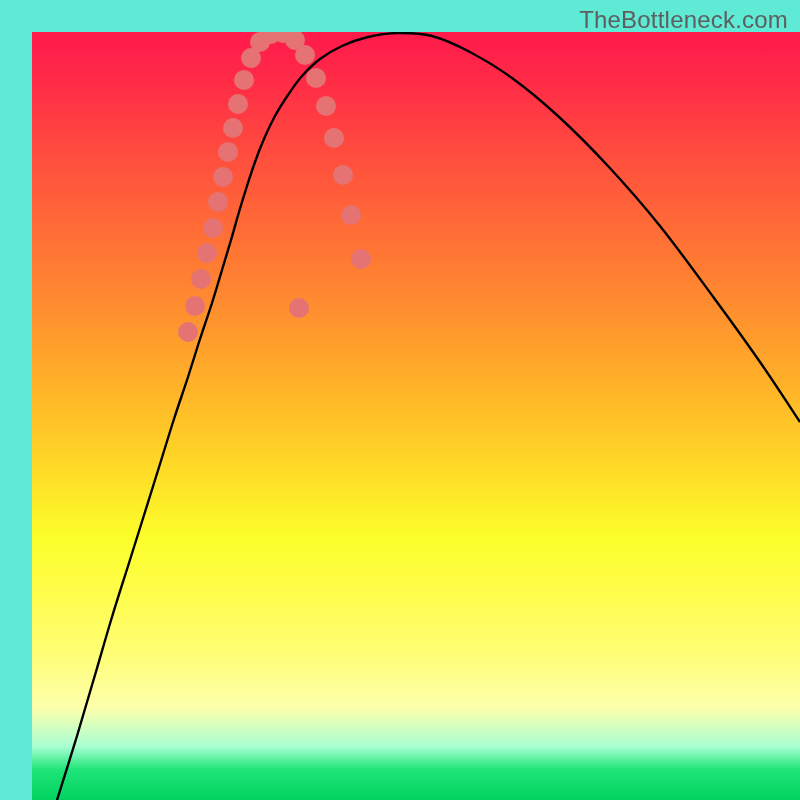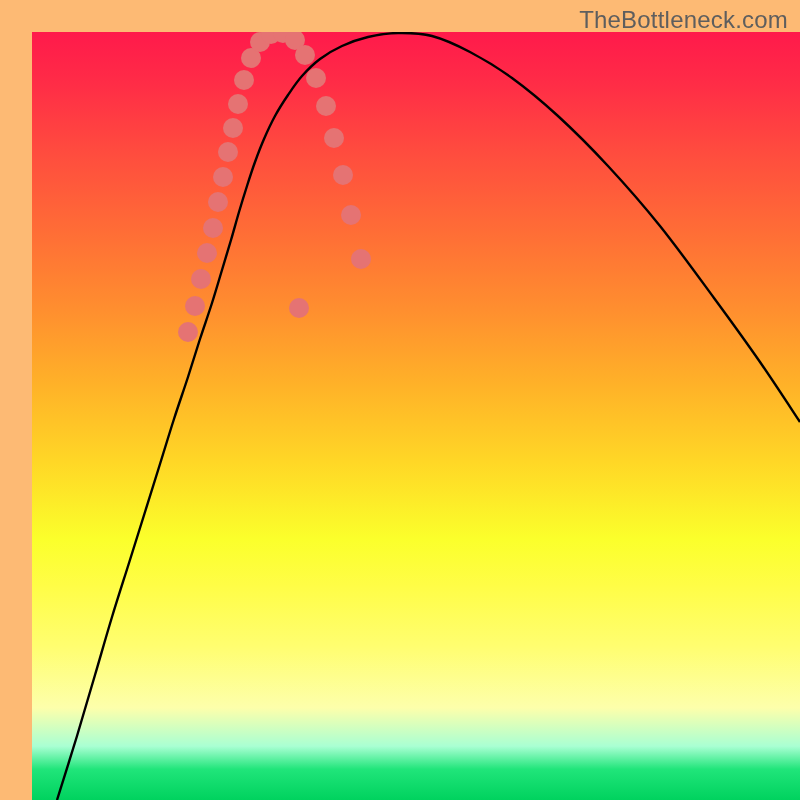--- a/index.html
+++ b/index.html
@@ -8,21 +8,21 @@
     width: 800px;
     height: 800px;
     overflow: hidden;
     background: #000;
     font-family: Arial, Helvetica, sans-serif;
   }
   .stage {
     position: relative;
     width: 800px;
     height: 800px;
-    background: #fdba74;
+    background: #5eead4;
     text-align: center;
   }
   .watermark {
     position: absolute;
     top: 6px;
     right: 12px;
     color: #5e5e5e;
     font-size: 24px;
     font-weight: 400;
     letter-spacing: 0.2px;

